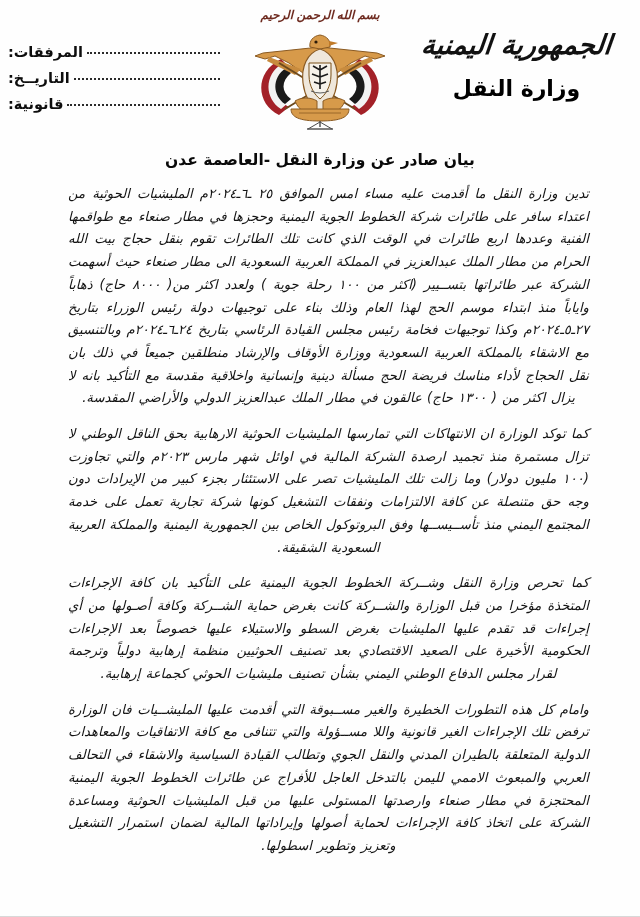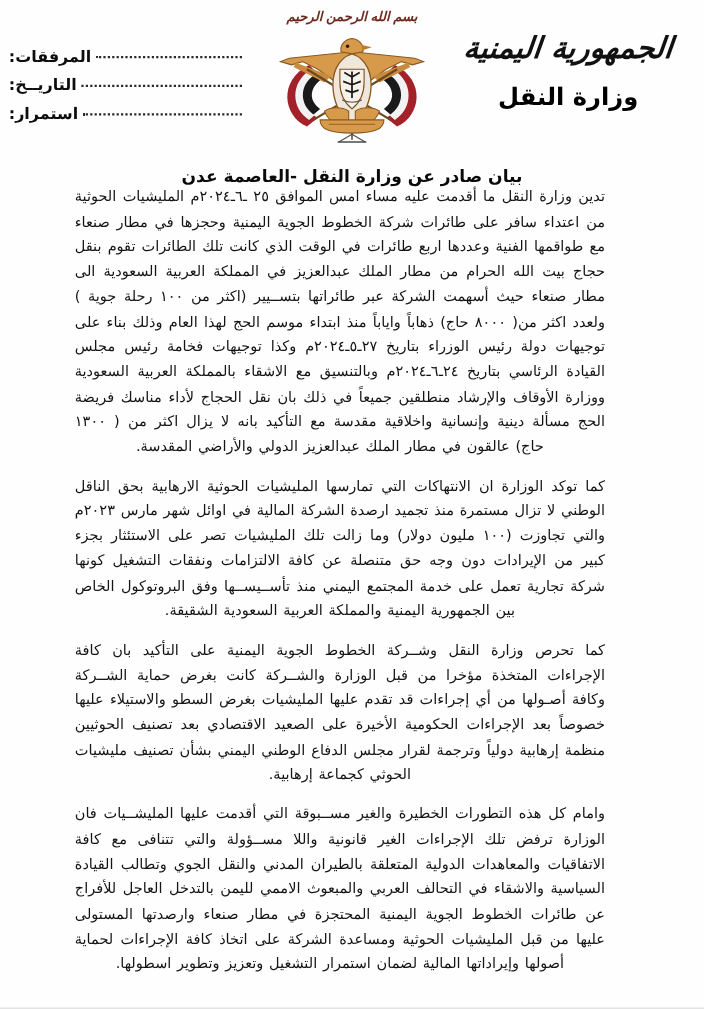--- a/index.html
+++ b/index.html
@@ -116,26 +116,28 @@
     height: 0;
   }
 
   
   .doc-title {
     text-align: center;
     font-size: 15.5px;
     font-weight: bold;
     color: #0a0a0a;
     margin-top: 6px;
+    margin-bottom: 14px;
     letter-spacing: 0px;
   }
 
   
   .body-wrap {
-    padding: 0 90px 0 68px;
+    padding: 0 51px 0 68px;
+    font-style: italic;
   }
   .para {
     text-align: justify;
     text-align-last: center;
     font-size: 13.2px;
     line-height: 1.72;
     color: #141414;
     margin: 0 0 13px 0;
     font-weight: 500;
     word-spacing: 1px;
@@ -202,21 +204,21 @@
     <div class="lh-left">
       <div class="field-row">
         <span class="field-label">المرفقات:</span>
         <span class="field-dots"></span>
       </div>
       <div class="field-row">
         <span class="field-label">التاريــخ:</span>
         <span class="field-dots"></span>
       </div>
       <div class="field-row">
-        <span class="field-label">استمرار:</span>
+        <span class="field-label">قانونية:</span>
         <span class="field-dots"></span>
       </div>
     </div>
   </div>
 
   <div class="doc-title">بيان صادر عن وزارة النقل -العاصمة عدن</div>
 
   <div class="body-wrap">
     <p class="para">تدين وزارة النقل ما أقدمت عليه مساء امس الموافق ٢٥ ـ٦ـ٢٠٢٤م المليشيات الحوثية من اعتداء سافر على طائرات شركة الخطوط الجوية اليمنية وحجزها في مطار صنعاء مع طواقمها الفنية وعددها اربع طائرات في الوقت الذي كانت تلك الطائرات تقوم بنقل حجاج بيت الله الحرام من مطار الملك عبدالعزيز في المملكة العربية السعودية الى مطار صنعاء حيث أسهمت الشركة عبر طائراتها بتســيير (اكثر من ١٠٠ رحلة جوية ) ولعدد اكثر من( ٨٠٠٠ حاج) ذهاباً واياباً منذ ابتداء موسم الحج لهذا العام وذلك بناء على توجيهات دولة رئيس الوزراء بتاريخ ٢٧ـ٥ـ٢٠٢٤م وكذا توجيهات فخامة رئيس مجلس القيادة الرئاسي بتاريخ ٢٤ـ٦ـ٢٠٢٤م وبالتنسيق مع الاشقاء بالمملكة العربية السعودية ووزارة الأوقاف والإرشاد منطلقين جميعاً في ذلك بان نقل الحجاج لأداء مناسك فريضة الحج مسألة دينية وإنسانية واخلاقية مقدسة مع التأكيد بانه لا يزال اكثر من ( ١٣٠٠ حاج) عالقون في مطار الملك عبدالعزيز الدولي والأراضي المقدسة.</p>
     <p class="para">كما توكد الوزارة ان الانتهاكات التي تمارسها المليشيات الحوثية الارهابية بحق الناقل الوطني لا تزال مستمرة منذ تجميد ارصدة الشركة المالية في اوائل شهر مارس ٢٠٢٣م والتي تجاوزت (١٠٠ مليون دولار) وما زالت تلك المليشيات تصر على الاستئثار بجزء كبير من الإيرادات دون وجه حق متنصلة عن كافة الالتزامات ونفقات التشغيل كونها شركة تجارية تعمل على خدمة المجتمع اليمني منذ تأســيســها وفق البروتوكول الخاص بين الجمهورية اليمنية والمملكة العربية السعودية الشقيقة.</p>

